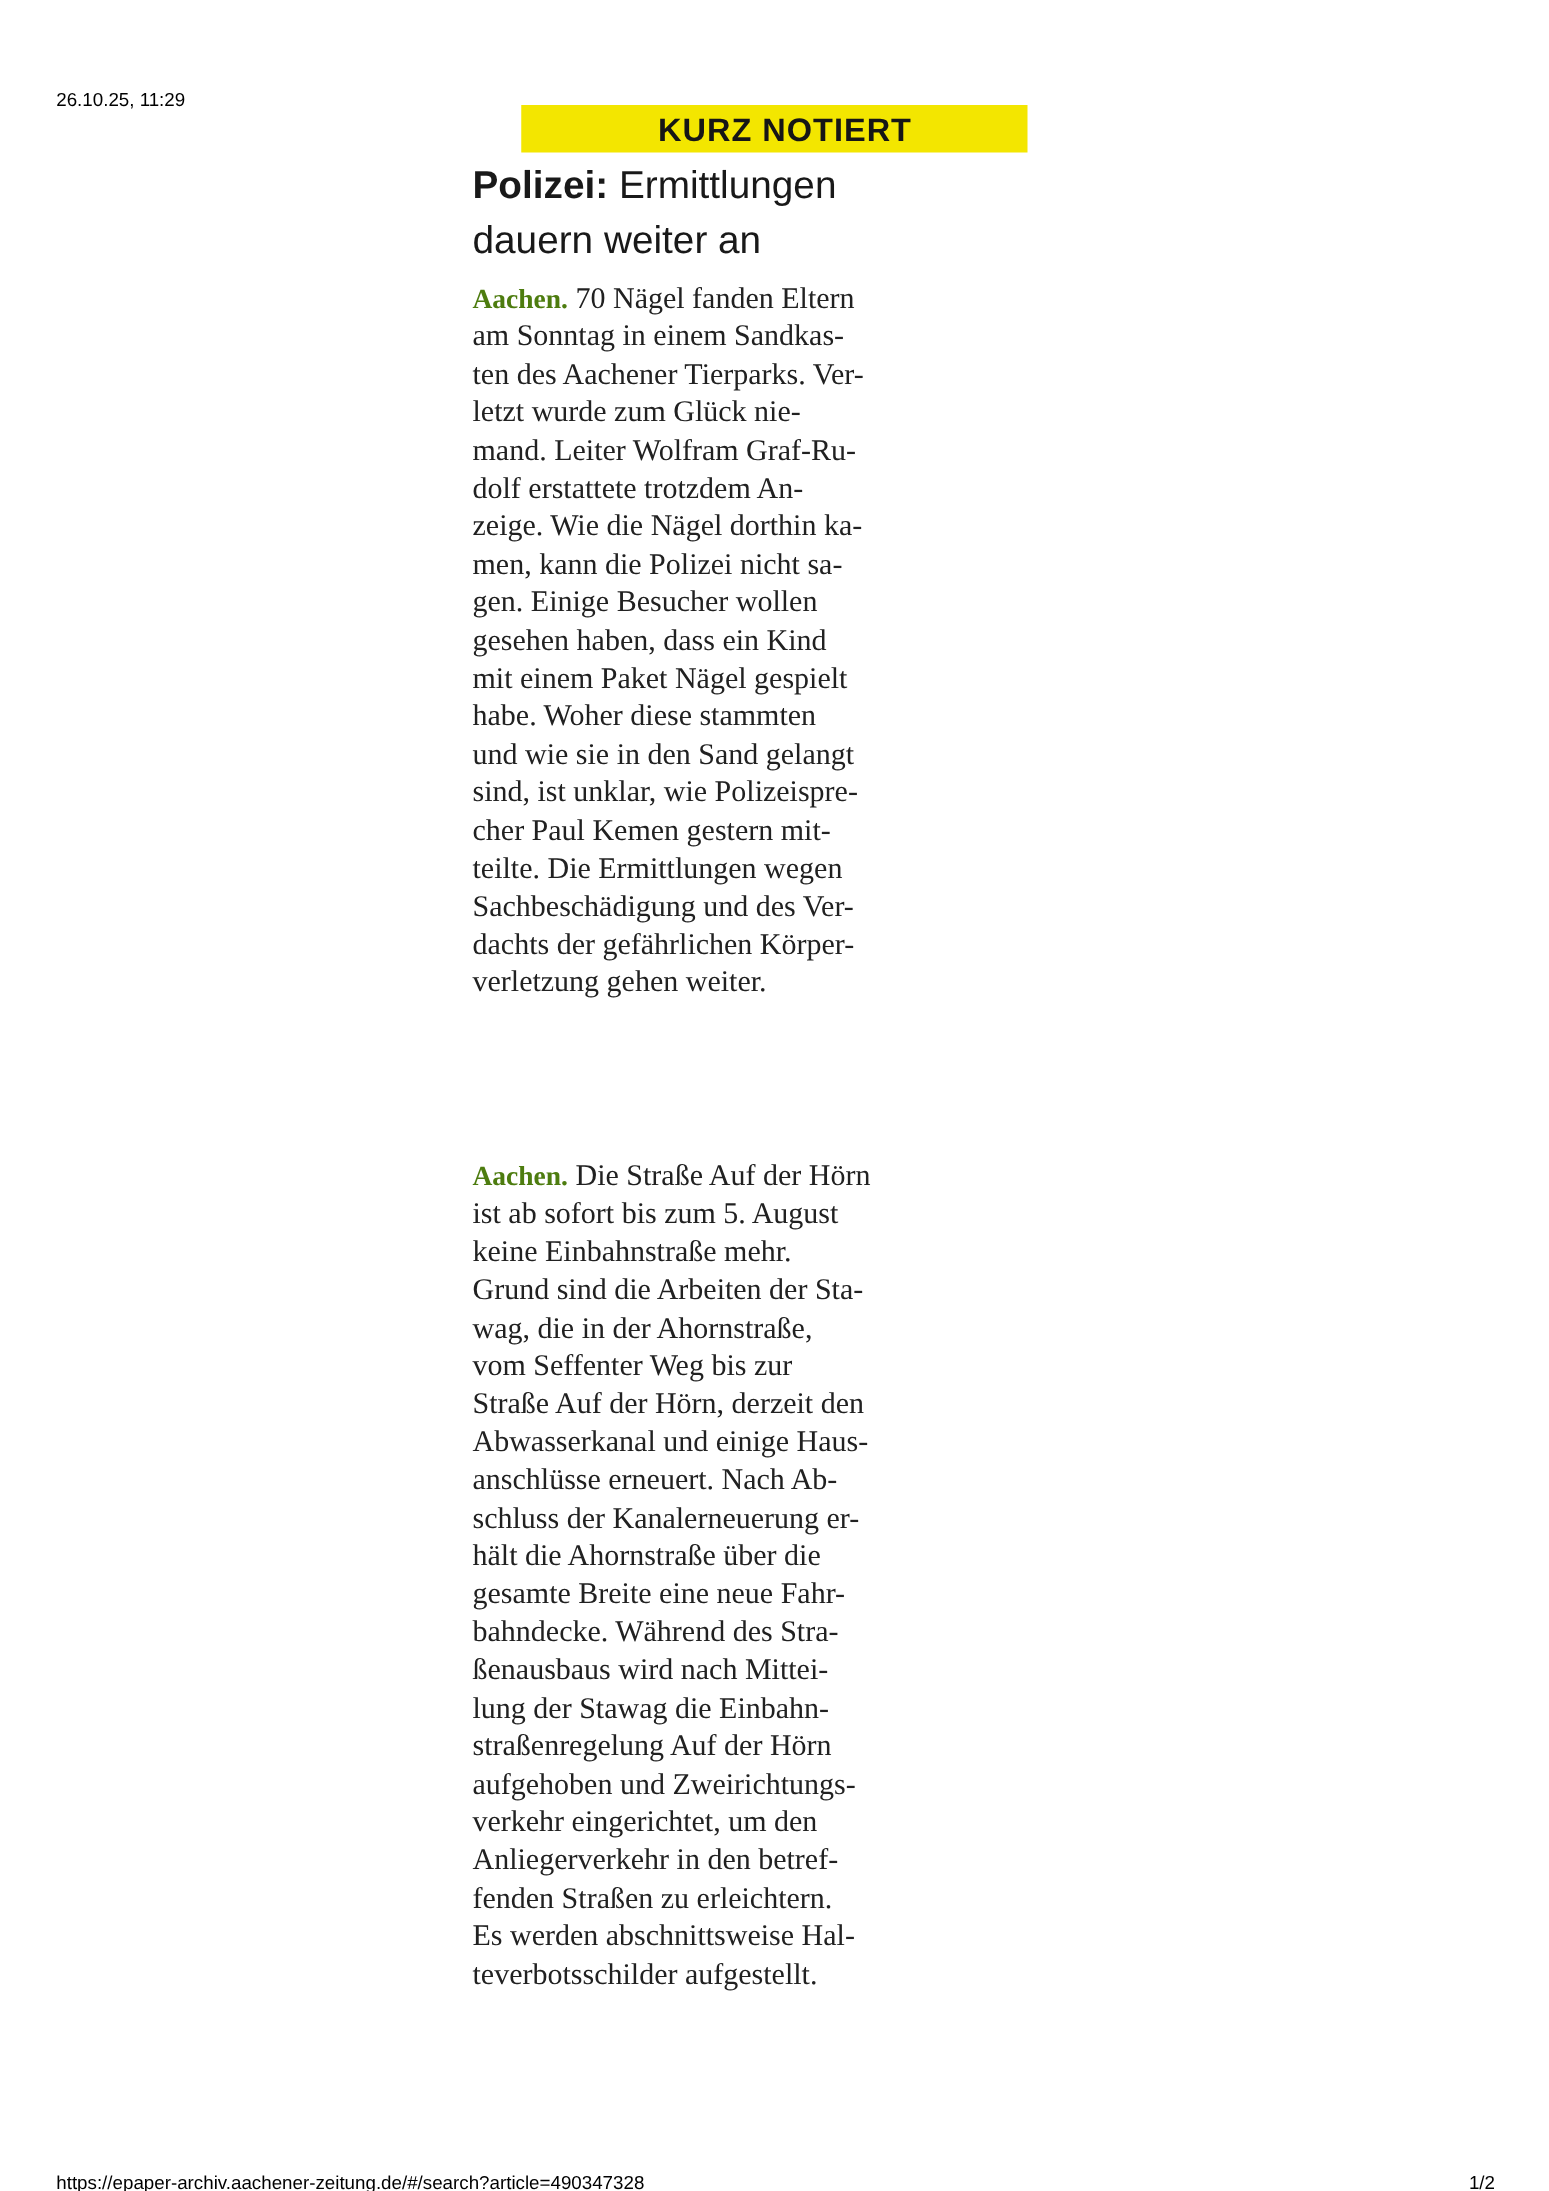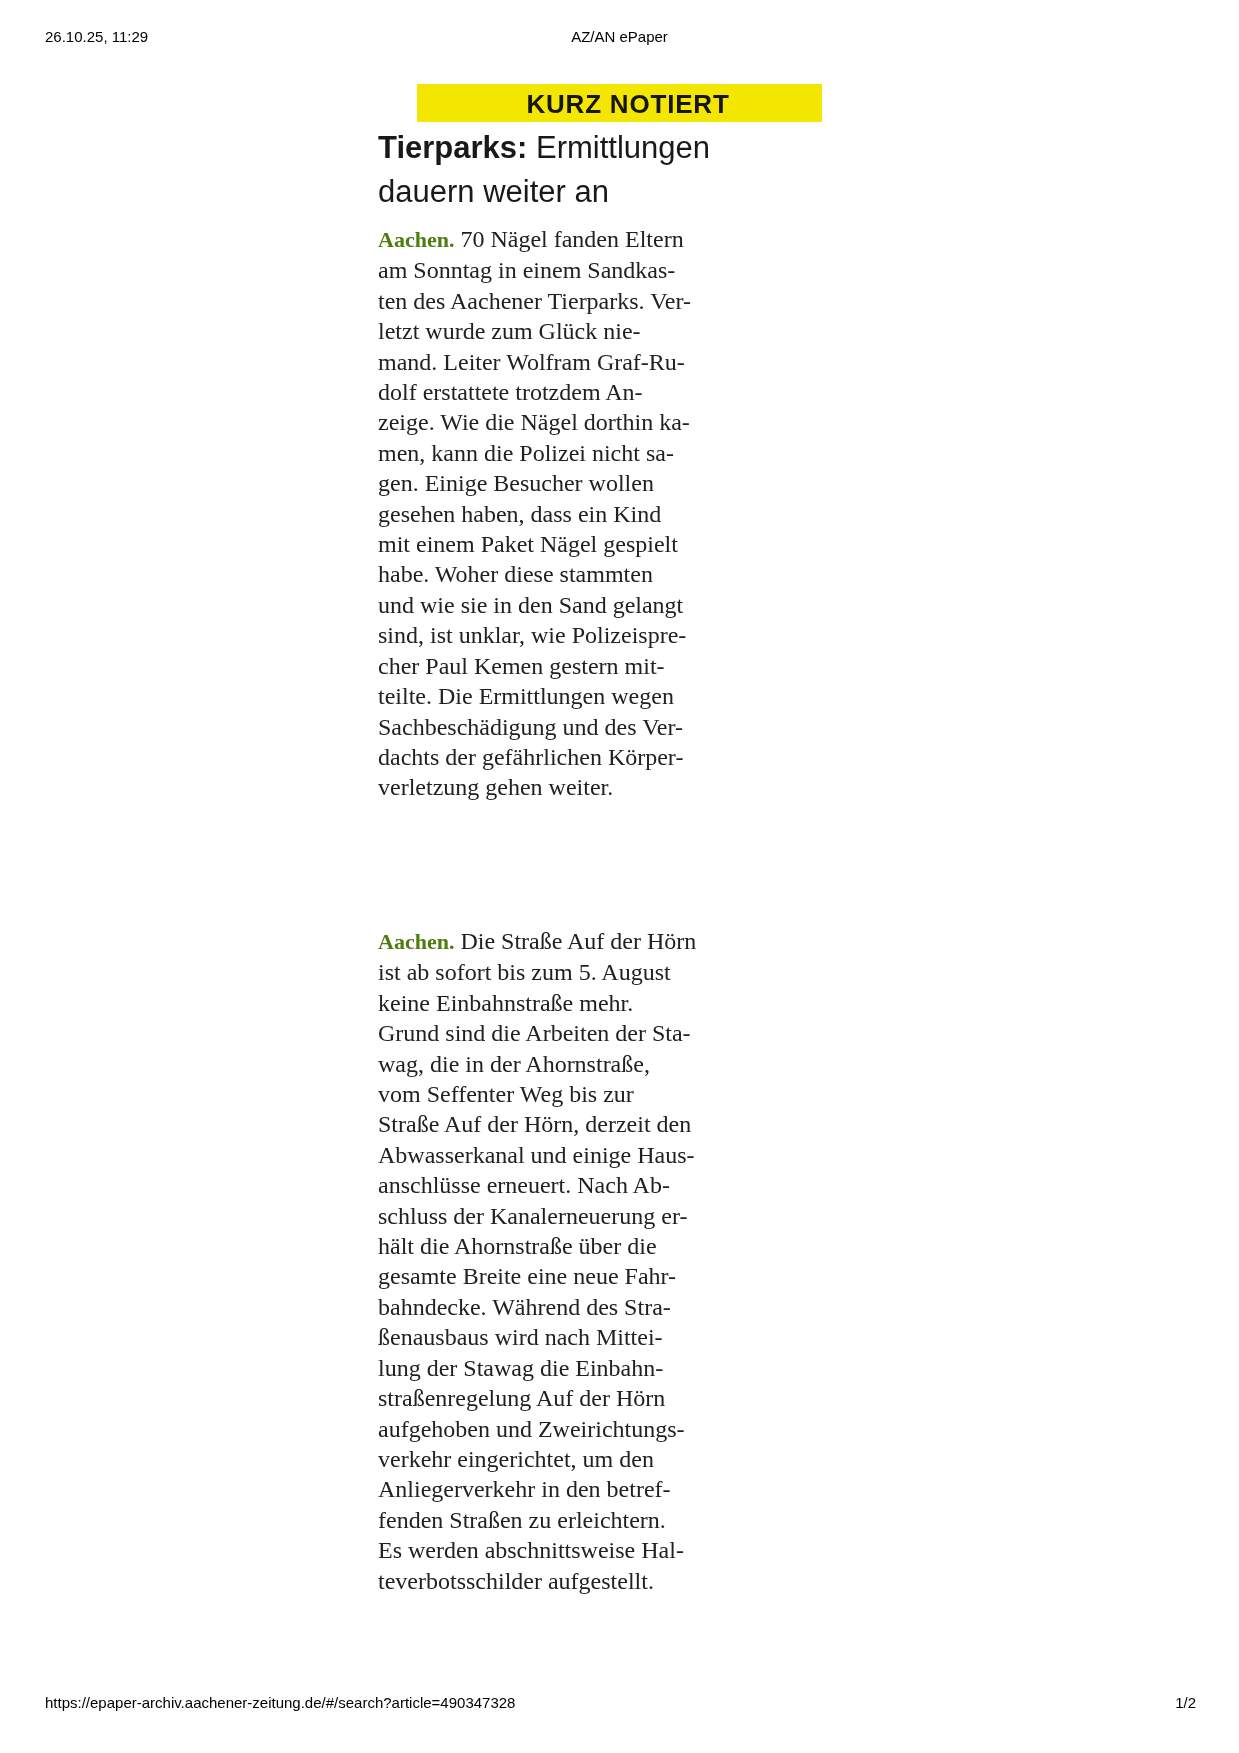--- a/index.html
+++ b/index.html
@@ -12,20 +12,21 @@
     font-family: "Liberation Sans", sans-serif;
     overflow: hidden;
   }
   
   .print-meta {
     position: absolute;
     color: #000000;
     font-size: 15px;
     font-family: "Liberation Sans", sans-serif;
     white-space: nowrap;
+    margin-top: 44px;
   }
   .print-timestamp { left: 45px; top: 28px; }
   .print-title { left: 0; right: 0; top: 28px; text-align: center; }
   .print-url { left: 45px; top: 1694px; }
   .print-pageno { right: 43px; top: 1694px; text-align: right; }
 
   
   .section-bar {
     position: absolute;
     left: 417px;
@@ -80,27 +81,26 @@
   }
   .para-1 { top: 224px; }
   .para-2 { top: 926px; }
 </style>
 </head>
 <body>
 
 <div class="page">
 
   <div class="print-meta print-timestamp">26.10.25, 11:29</div>
-  <div class="print-meta print-title">AZ/AN ePaper</div>
 
   <div class="section-bar bar-kurz">
     <span class="bar-label">KURZ NOTIERT</span>
   </div>
 
-  <div class="headline headline-1"><span class="lead">Tierparks:</span><span> Ermittlungen
+  <div class="headline headline-1"><span class="lead">Polizei:</span><span> Ermittlungen
 dauern weiter an</span></div>
 
   <div class="bodytext para-1"><span class="dateline">Aachen.</span><span> 70 Nägel fanden Eltern
 am Sonntag in einem Sandkas-
 ten des Aachener Tierparks. Ver-
 letzt wurde zum Glück nie-
 mand. Leiter Wolfram Graf-Ru-
 dolf erstattete trotzdem An-
 zeige. Wie die Nägel dorthin ka-
 men, kann die Polizei nicht sa-

